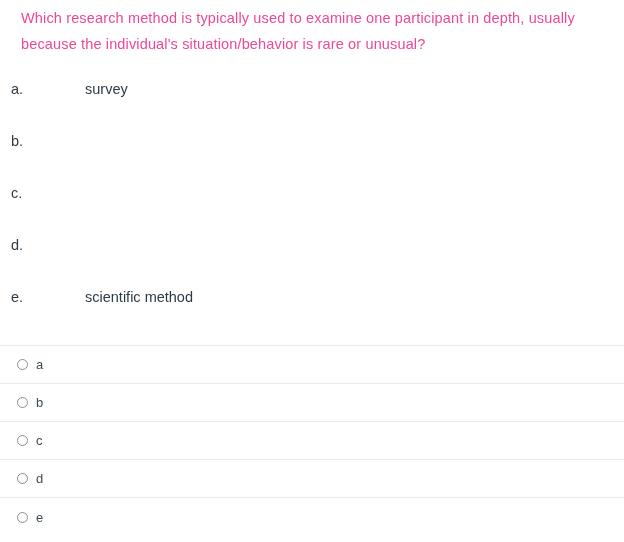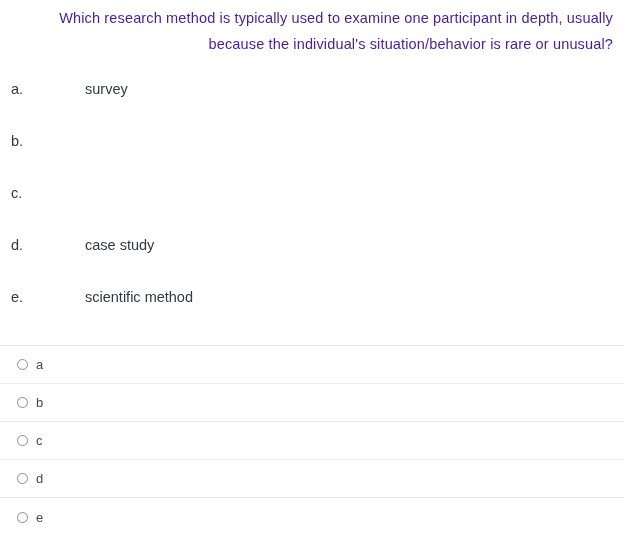--- a/index.html
+++ b/index.html
@@ -19,28 +19,27 @@
   .quiz-page {
     position: relative;
     width: 624px;
     height: 542px;
     box-sizing: border-box;
   }
 
   
   .question-stem {
     position: absolute;
-    left: 13px;
+    left: 21px;
     top: 5px;
     width: 600px;
     font-size: 14.5px;
     line-height: 26px;
-    color: #4c1d95;
+    color: #ec4899;
     letter-spacing: 0.01em;
-    text-align: right;
   }
 
   
   .choice-list {
     position: absolute;
     left: 11px;
     top: 79px;
     width: 600px;
     margin: 0;
     padding: 0;
@@ -117,21 +116,20 @@
       <span class="choice-text">survey</span>
     </li>
     <li class="choice-row">
       <span class="choice-letter">b.</span>
     </li>
     <li class="choice-row">
       <span class="choice-letter">c.</span>
     </li>
     <li class="choice-row">
       <span class="choice-letter">d.</span>
-      <span class="choice-text">case study</span>
     </li>
     <li class="choice-row">
       <span class="choice-letter">e.</span>
       <span class="choice-text">scientific method</span>
     </li>
   </ul>
 
   <div class="answers">
 
     <div class="answer-row">

